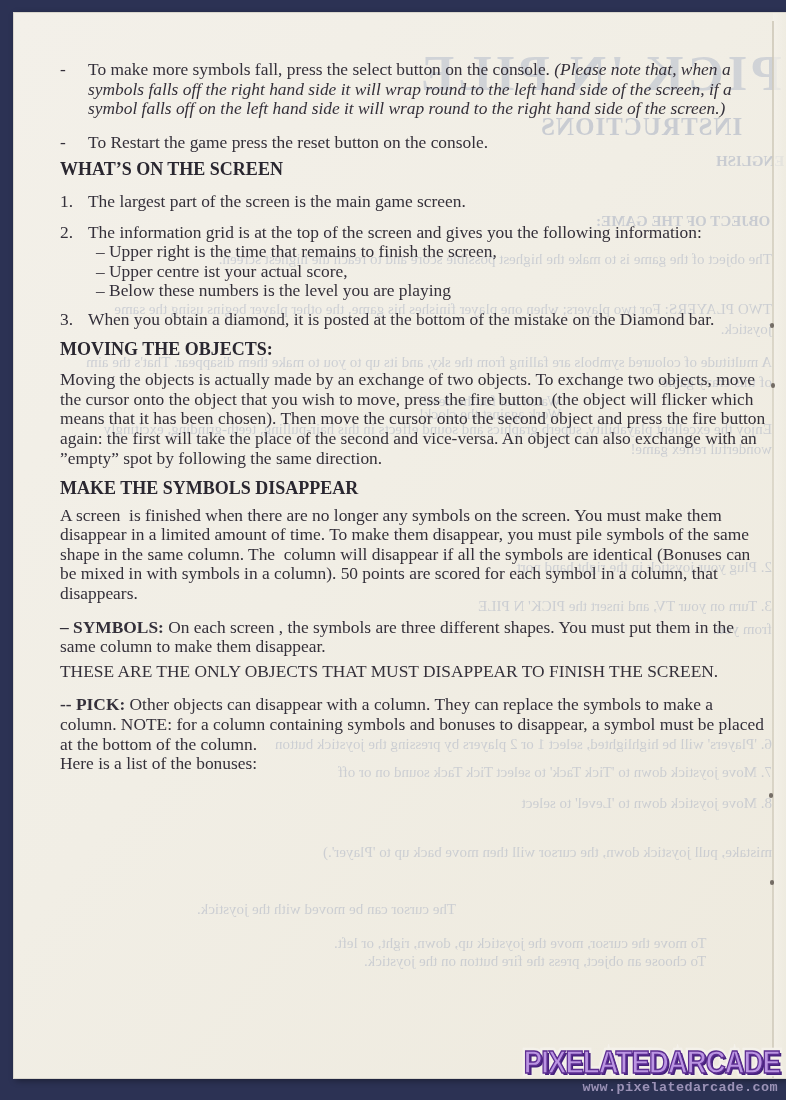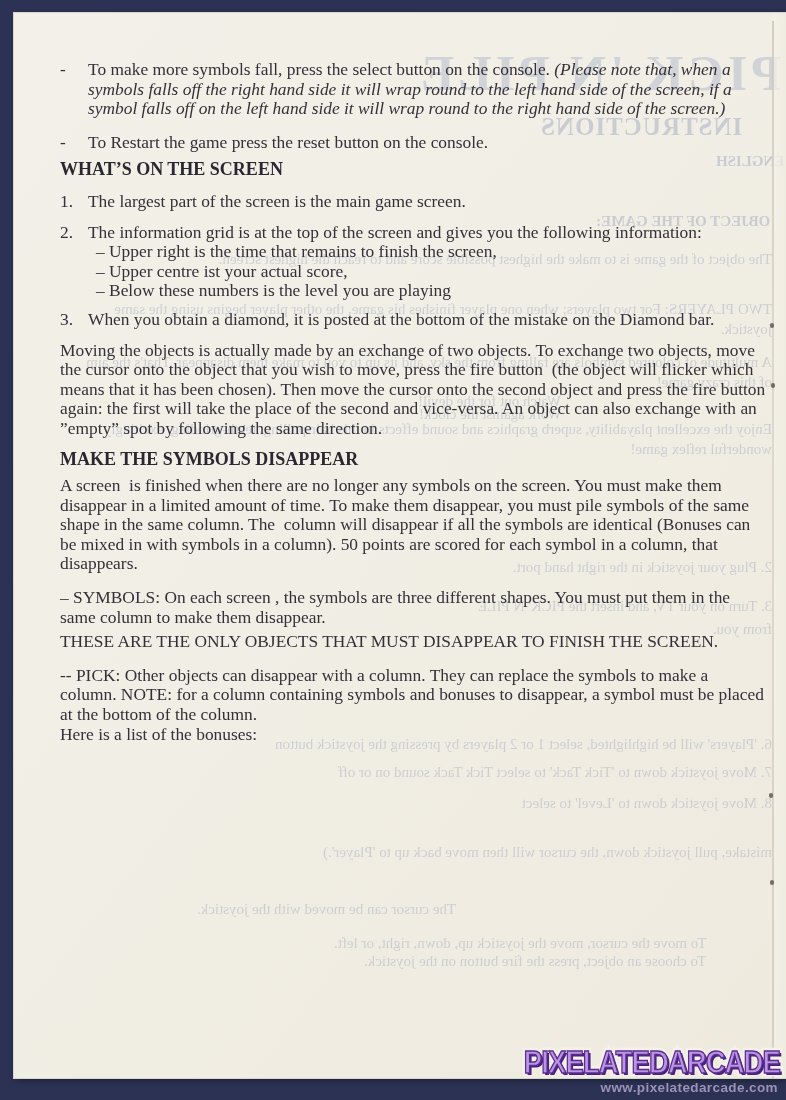--- a/index.html
+++ b/index.html
@@ -53,38 +53,38 @@
     position:absolute;left:46px;top:0;width:706px;
     padding-top:47px;color:#34303a;font-size:17.4px;line-height:19.6px;
   }
   .content .para, .content .mtext, .content .sub{white-space:pre-wrap;}
   .head{font-weight:bold;font-size:18px;color:#2a2730;}
   .hang{display:flex;}
   .hang .marker{flex:none;width:28px;}
   .hang .mtext{flex:1;}
   .subs{padding-left:36px;}
   .it{font-style:italic;}
-  .bld{font-weight:normal;}
+  .bld{font-weight:bold;}
   .b2{margin-top:14px;} .h1{margin-top:8px;} .intro{margin-top:11px;}
   .it1{margin-top:12px;} .it2{margin-top:11px;} .it3{margin-top:9px;}
   .h2{margin-top:10px;} .p2{margin-top:11px;} .h3{margin-top:11px;}
   .p3{margin-top:7px;} .h4{margin-top:8px;} .p4{margin-top:14px;}
   .caps{margin-top:5px;} .p5{margin-top:14px;} .p6{}
 
   
   .wm{position:absolute;right:6px;top:1044px;width:320px;height:36px;
     font-family:"Liberation Sans","DejaVu Sans",sans-serif;font-weight:bold;
     font-size:29px;letter-spacing:-1px;transform:scale(.95,1.1);transform-origin:right top;}
   .wm-halo{position:absolute;right:0;top:0;color:#f4f1ea;
     -webkit-text-stroke:6px #f4f1ea;text-stroke:6px #f4f1ea;}
   .wm-main{position:absolute;right:0;top:0;color:#bb95e2;
     -webkit-text-stroke:1.3px #5c2d91;text-stroke:1.3px #5c2d91;
     text-shadow:2px 2px 0 #46217c;}
   .wm-url{position:absolute;right:8px;top:1080px;
-    font-family:Liberation Sans, sans-serif;font-weight:bold;
+    font-family:Liberation Mono, monospace;font-weight:bold;
     font-size:13.5px;letter-spacing:.4px;color:#9b92b6;}
 </style>
 </head>
 <body>
 
 <div class="page">
 
   <div class="ghost b g0">PICK 'N PILE</div>
   <div class="ghost b g1">INSTRUCTIONS</div>
   <div class="ghost b g2">ENGLISH</div>
@@ -140,20 +140,21 @@
       <div class="sub">– Upper right is the time that remains to finish the screen,</div>
       <div class="sub">– Upper centre ist your actual score,</div>
       <div class="sub">– Below these numbers is the level you are playing</div>
     </div>
 
     <div class="hang it3">
       <span class="marker">3.</span>
       <span class="mtext">When you obtain a diamond, it is posted at the bottom of the mistake on the Diamond bar.</span>
     </div>
 
+    <div class="head h2">MOVING THE OBJECTS:</div>
     <div class="para p2">Moving the objects is actually made by an exchange of two objects. To exchange two objects, move the cursor onto the object that you wish to move, press the fire button  (the object will flicker which means that it has been chosen). Then move the cursor onto the second object and press the fire button again: the first will take the place of the second and vice-versa. An object can also exchange with an ”empty” spot by following the same direction.</div>
 
     <div class="head h3">MAKE THE SYMBOLS DISAPPEAR</div>
     <div class="para p3">A screen  is finished when there are no longer any symbols on the screen. You must make them disappear in a limited amount of time. To make them disappear, you must pile symbols of the same shape in the same column. The  column will disappear if all the symbols are identical (Bonuses can be mixed in with symbols in a column). 50 points are scored for each symbol in a column, that disappears.</div>
 
 
     <div class="para p4"><span class="bld">– SYMBOLS:</span><span> On each screen , the symbols are three different shapes. You must put them in the same column to make them disappear.</span></div>
 
     <div class="para caps">THESE ARE THE ONLY OBJECTS THAT MUST DISAPPEAR TO FINISH THE SCREEN.</div>
 

